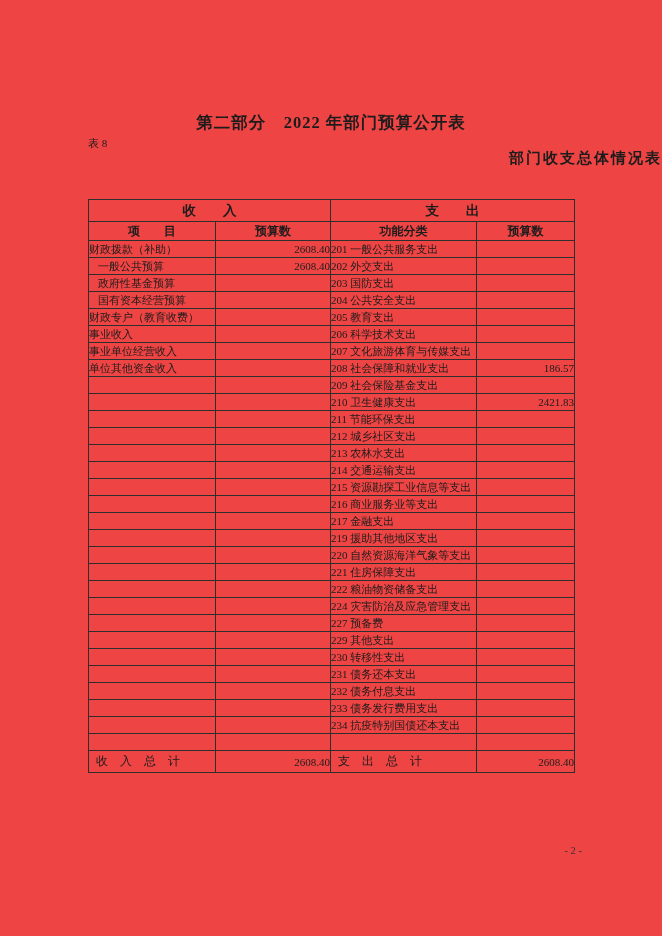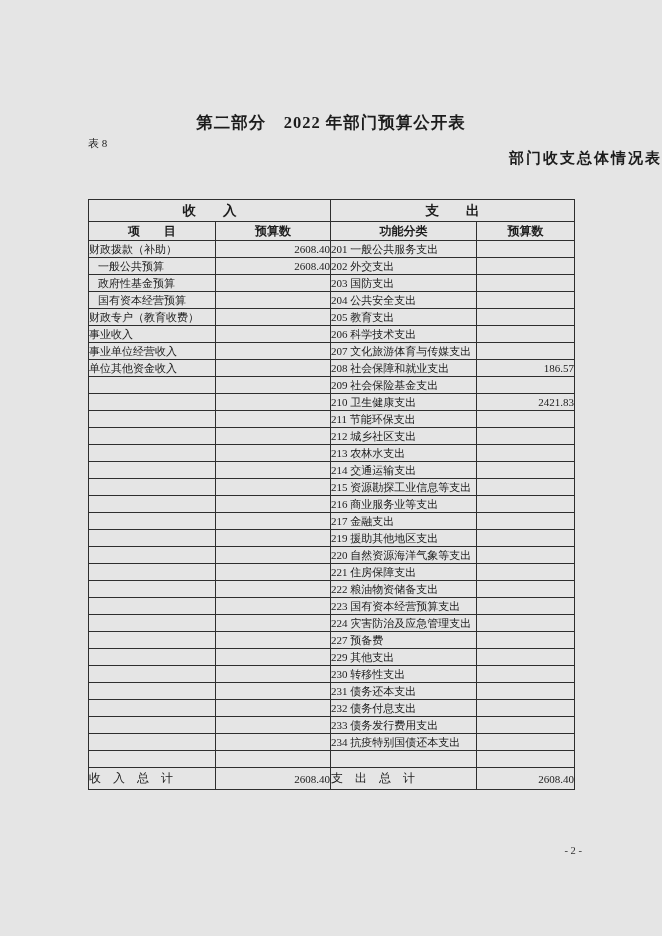--- a/index.html
+++ b/index.html
@@ -1,19 +1,19 @@
 <!DOCTYPE html>
 <html lang="zh"><head>
 <meta charset="utf-8">
 <style>
   html,body{margin:0;padding:0;background:#ffffff;}
   .page{
     position:relative;
     width:662px;height:936px;
-    background:#e5e5e5;
+    background:#ef4444;
     font-family:"Liberation Serif","DejaVu Serif",serif;
     color:#1c1c1c;
     overflow:hidden;
   }
   .part-title{
     position:absolute;left:0;top:112px;width:662px;
     text-align:center;font-size:16.5px;font-weight:bold;
     letter-spacing:1px;
   }
   .table-label{
@@ -40,21 +40,21 @@
     white-space:nowrap;overflow:hidden;
     font-weight:normal;
   }
   tr.hdr1 th{height:21px;font-size:13.5px;font-weight:bold;text-align:center;margin-top:32px;}
   tr.hdr2 th{height:18px;font-size:12px;font-weight:bold;text-align:center;}
   tr.body-row td{height:16px;font-size:11px;}
   td.label-cell{text-align:left;padding-left:7px;}
   td.label-cell.indent{padding-left:9px;}
   td.value-cell{text-align:right;padding-right:8px;font-size:10.5px;}
   tr.total-row td{height:21px;font-size:12px;}
-  tr.total-row td.label-cell{}
+  tr.total-row td.label-cell{padding-left:7px;}
   tr.total-row td.value-cell{font-size:11px;}
   .page-number{
     position:absolute;right:80px;top:845px;
     font-size:10.5px;color:#333;
   }
 </style>
 </head>
 <body>
 
 <div class="page">
@@ -208,26 +208,20 @@
         </tr>
         <tr class="body-row">
           <td class="label-cell"></td>
           <td class="value-cell"></td>
           <td class="label-cell">222 粮油物资储备支出</td>
           <td class="value-cell"></td>
         </tr>
         <tr class="body-row">
           <td class="label-cell"></td>
           <td class="value-cell"></td>
-          <td class="label-cell">223 国有资本经营预算支出</td>
-          <td class="value-cell"></td>
-        </tr>
-        <tr class="body-row">
-          <td class="label-cell"></td>
-          <td class="value-cell"></td>
           <td class="label-cell">224 灾害防治及应急管理支出</td>
           <td class="value-cell"></td>
         </tr>
         <tr class="body-row">
           <td class="label-cell"></td>
           <td class="value-cell"></td>
           <td class="label-cell">227 预备费</td>
           <td class="value-cell"></td>
         </tr>
         <tr class="body-row">

